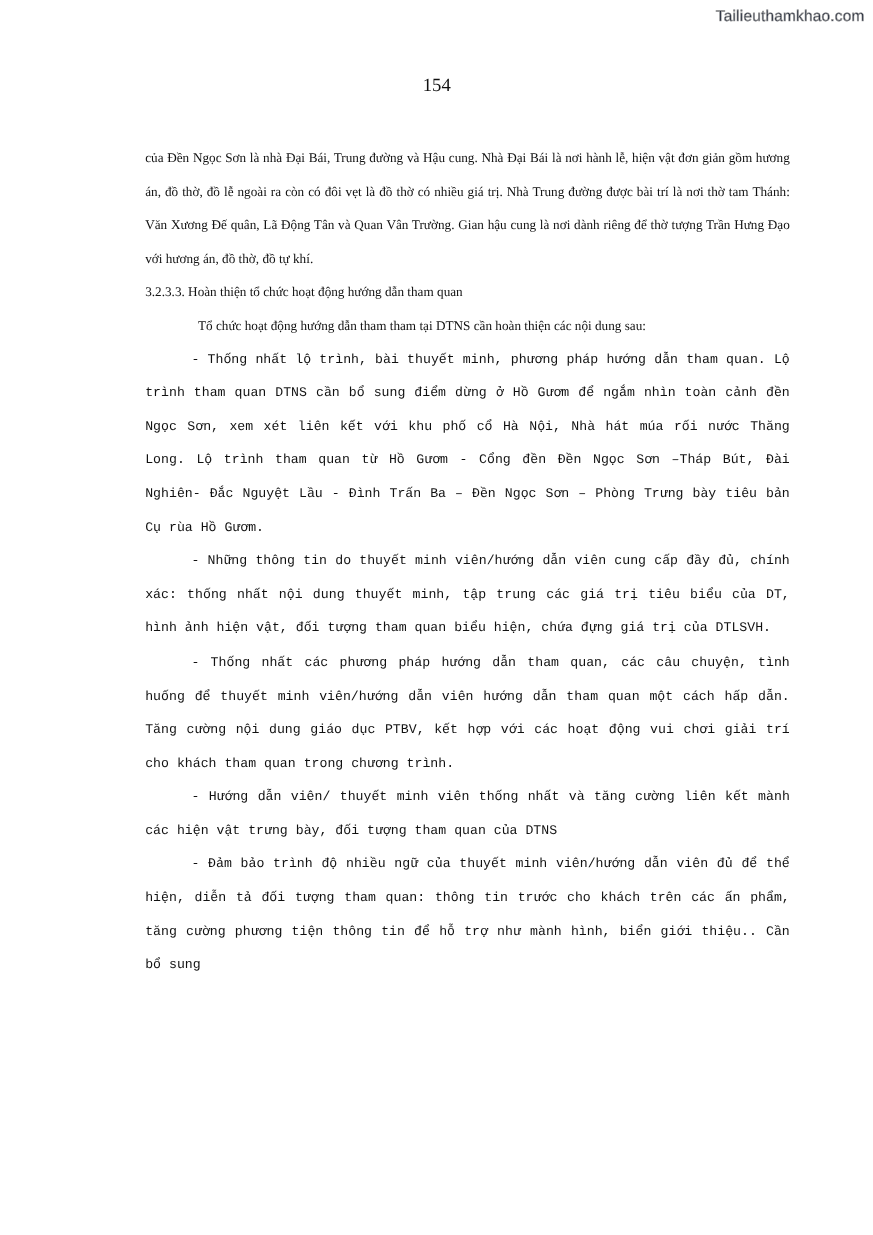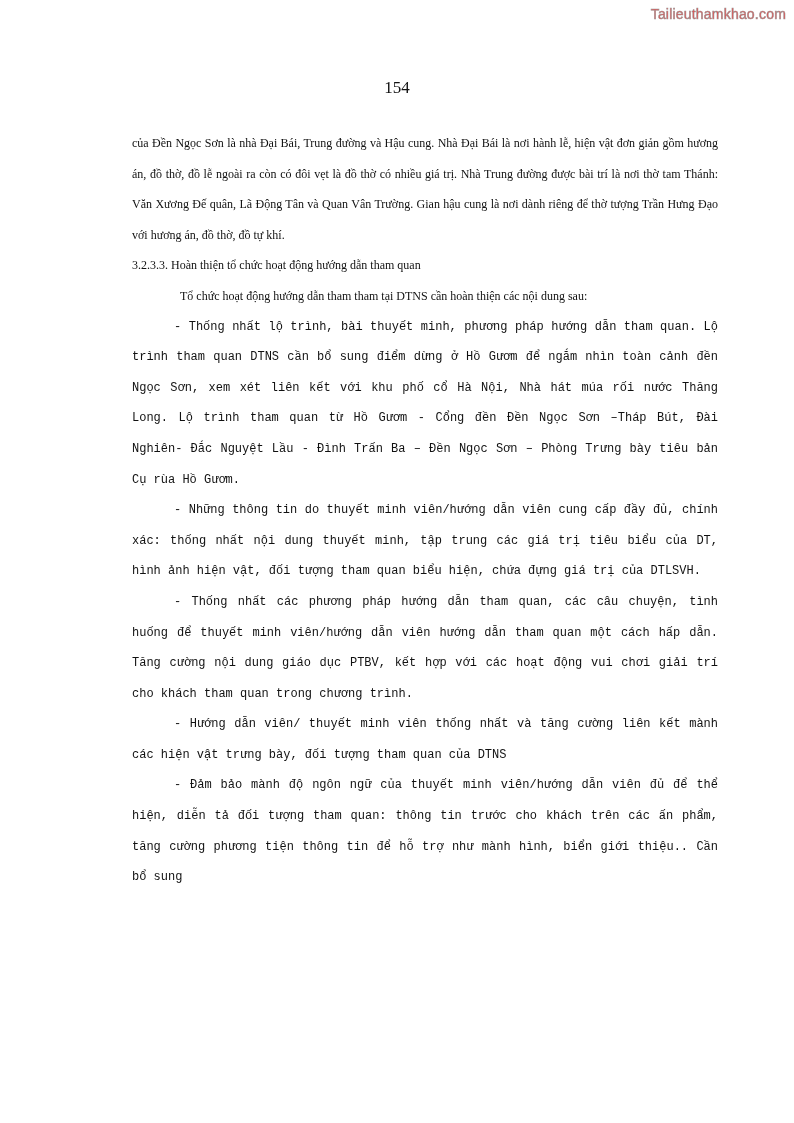--- a/index.html
+++ b/index.html
@@ -3,24 +3,24 @@
 <meta charset="utf-8">
 <style>
   html, body { margin: 0; padding: 0; }
   body {
     width: 794px; height: 1123px; background: #ffffff; position: relative; overflow: hidden;
     font-family: "Liberation Serif", "DejaVu Serif", serif; color: #111;
   }
   .watermark {
     position: absolute; top: 6px; right: 8px;
     font-family: "Liberation Sans", "DejaVu Sans", sans-serif; font-size: 14px;
-    color: #ef4444; -webkit-text-stroke: 0.6px #9a9a9a; letter-spacing: 0.2px;
+    color: #0f172a; -webkit-text-stroke: 0.6px #9a9a9a; letter-spacing: 0.2px;
   }
   .page-number {
-    position: absolute; top: 78px; left: 0; width: 794px; text-align: center;
+    position: absolute; top: 68px; left: 0; width: 794px; text-align: center;
     font-size: 17px;
   }
   .content {
     position: absolute; top: 128px; left: 132px; width: 586px;
     font-size: 12px; line-height: 30.6px; text-align: justify;
   }
   .content p { margin: 0; }
   .indent { text-indent: 42px; font-family: Liberation Mono, monospace; }
   .indent-lead { text-indent: 48px; }
   .heading { }
@@ -32,14 +32,14 @@
 <div class="page-number">154</div>
 
 <div class="content">
   <p>của Đền Ngọc Sơn là nhà Đại Bái, Trung đường và Hậu cung. Nhà Đại Bái là nơi hành lễ, hiện vật đơn giản gồm hương án, đồ thờ, đồ lễ ngoài ra còn có đôi vẹt là đồ thờ có nhiều giá trị. Nhà Trung đường được bài trí là nơi thờ tam Thánh: Văn Xương Đế quân, Lã Động Tân và Quan Vân Trường. Gian hậu cung là nơi dành riêng để thờ tượng Trần Hưng Đạo với hương án, đồ thờ, đồ tự khí.</p>
   <p class="heading">3.2.3.3. Hoàn thiện tổ chức hoạt động hướng dẫn tham quan</p>
   <p class="indent-lead">Tổ chức hoạt động hướng dẫn tham tham tại DTNS cần hoàn thiện các nội dung sau:</p>
   <p class="indent">- Thống nhất lộ trình, bài thuyết minh, phương pháp hướng dẫn tham quan. Lộ trình tham quan DTNS cần bổ sung điểm dừng ở Hồ Gươm để ngắm nhìn toàn cảnh đền Ngọc Sơn, xem xét liên kết với khu phố cổ Hà Nội, Nhà hát múa rối nước Thăng Long. Lộ trình tham quan từ Hồ Gươm - Cổng đền Đền Ngọc Sơn –Tháp Bút, Đài Nghiên- Đắc Nguyệt Lầu -  Đình Trấn Ba – Đền Ngọc Sơn – Phòng Trưng bày tiêu bản Cụ rùa Hồ Gươm.</p>
   <p class="indent">- Những thông tin do thuyết minh viên/hướng dẫn viên cung cấp đầy đủ, chính xác: thống nhất nội dung thuyết minh, tập trung các giá trị tiêu biểu của DT, hình ảnh hiện vật, đối tượng tham quan biểu hiện, chứa đựng giá trị của DTLSVH.</p>
   <p class="indent">- Thống nhất các phương pháp hướng dẫn tham quan, các câu chuyện, tình huống để thuyết minh viên/hướng dẫn viên hướng dẫn tham quan một cách hấp dẫn. Tăng cường nội dung giáo dục PTBV, kết hợp với các hoạt động vui chơi giải trí cho khách tham quan trong chương trình.</p>
   <p class="indent">- Hướng dẫn viên/ thuyết minh viên thống nhất và tăng cường liên kết mành các hiện vật trưng bày, đối tượng tham quan của DTNS</p>
-  <p class="indent">- Đảm bảo mành độ ngôn ngữ của thuyết minh viên/hướng dẫn viên đủ để thể hiện, diễn tả đối tượng tham quan: thông tin trước cho khách trên các ấn phẩm, tăng cường phương tiện thông tin để hỗ trợ như mành hình, biển giới thiệu.. Cần bổ sung</p>
+  <p class="indent">- Đảm bảo trình độ nhiều ngữ của thuyết minh viên/hướng dẫn viên đủ để thể hiện, diễn tả đối tượng tham quan: thông tin trước cho khách trên các ấn phẩm, tăng cường phương tiện thông tin để hỗ trợ như mành hình, biển giới thiệu.. Cần bổ sung</p>
 </div>
 
 </body></html>

